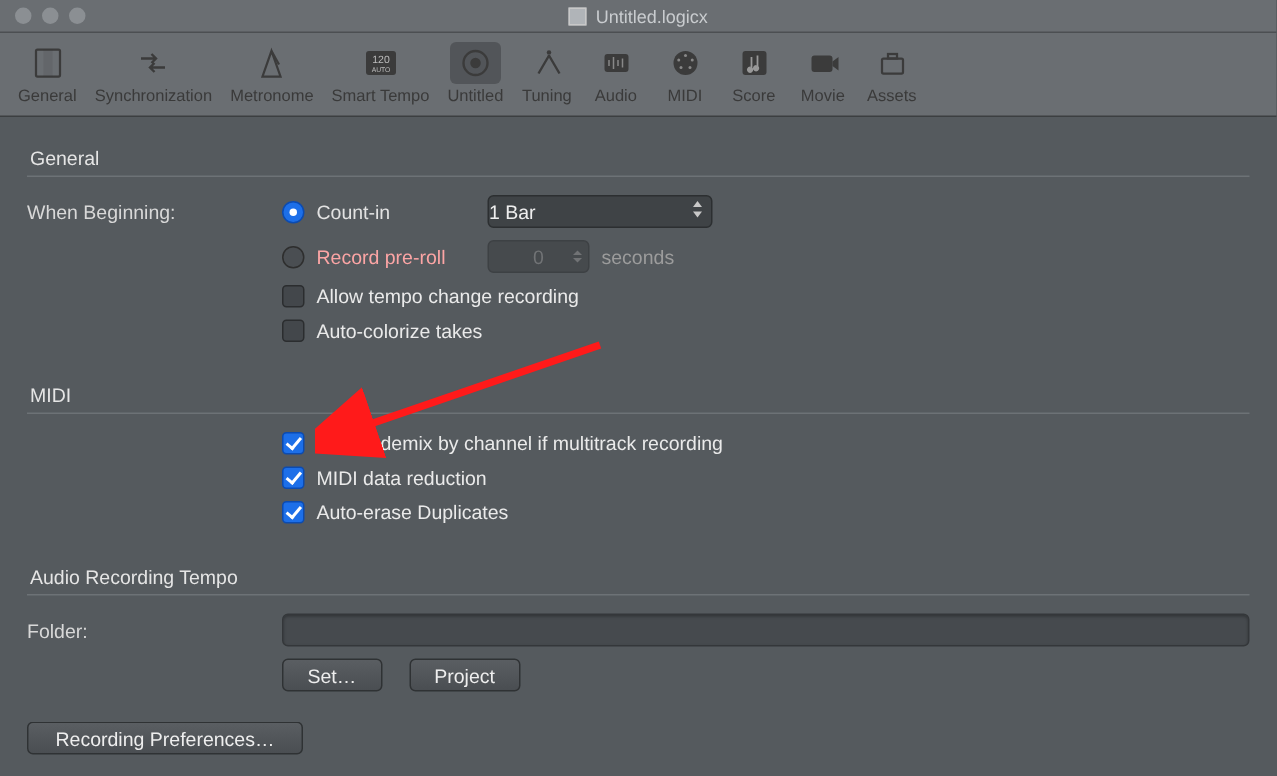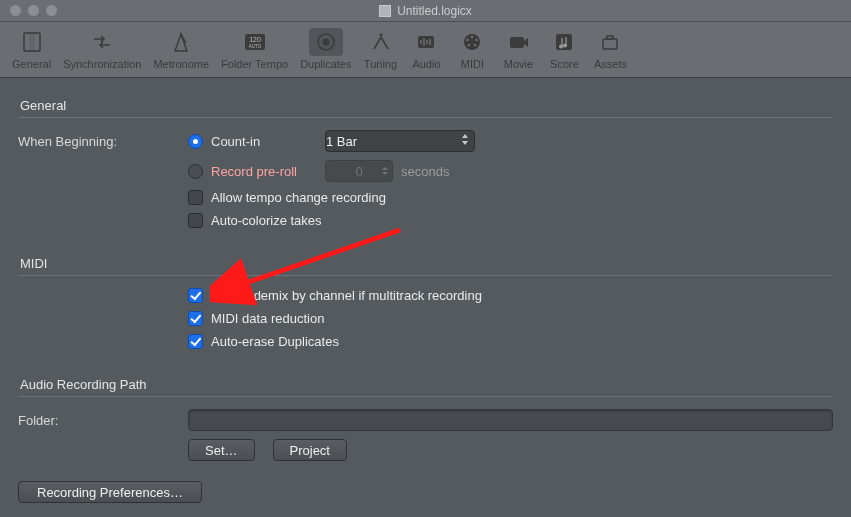--- a/index.html
+++ b/index.html
@@ -256,30 +256,30 @@
       <span>Metronome</span>
     </div>
     <div class="toolbar-item">
       <div class="icon-wrap">
           <svg width="26" height="22">
             <rect x="3" y="3" width="20" height="16" rx="2" fill="#3b3b3b"></rect>
             <text x="13" y="11" font-size="7" fill="#bdbdbd" text-anchor="middle">120</text>
             <text x="13" y="17" font-size="4.5" fill="#bdbdbd" text-anchor="middle">AUTO</text>
           </svg>
         </div>
-      <span>Folder Tempo</span>
+      <span>Smart Tempo</span>
     </div>
     <div class="toolbar-item active">
       <div class="icon-wrap">
           <svg width="22" height="22">
             <circle cx="11" cy="11" r="8" fill="none" stroke="#3b3b3b" stroke-width="1.6"></circle>
             <circle cx="11" cy="11" r="3.5" fill="#3b3b3b"></circle>
           </svg>
         </div>
-      <span>Duplicates</span>
+      <span>Untitled</span>
     </div>
     <div class="toolbar-item">
       <div class="icon-wrap">
           <svg width="22" height="22">
             <path d="M5 18 L12 6 M12 6 L19 18" stroke="#3b3b3b" stroke-width="1.6" fill="none"></path>
             <circle cx="12" cy="4" r="1.5" fill="#3b3b3b"></circle>
           </svg>
         </div>
       <span>Tuning</span>
     </div>
@@ -306,34 +306,34 @@
             <circle cx="15.5" cy="9" r="1" fill="#888"></circle>
             <circle cx="8" cy="14" r="1" fill="#888"></circle>
             <circle cx="14" cy="14" r="1" fill="#888"></circle>
           </svg>
         </div>
       <span>MIDI</span>
     </div>
     <div class="toolbar-item">
       <div class="icon-wrap">
           <svg width="22" height="22">
+            <rect x="3" y="3" width="16" height="16" rx="2" fill="#3b3b3b"></rect>
+            <path d="M9 7 L9 14 M13 6 L13 13 M8 14 a1.5 1.5 0 1 0 0.1 0 M12 13 a1.5 1.5 0 1 0 0.1 0" stroke="#999" stroke-width="1.2" fill="#999"></path>
+          </svg>
+        </div>
+      <span>Score</span>
+    </div>
+    <div class="toolbar-item">
+      <div class="icon-wrap">
+          <svg width="22" height="22">
             <rect x="3" y="6" width="14" height="11" rx="2" fill="#3b3b3b"></rect>
             <path d="M17 10 L21 7 L21 16 L17 13 Z" fill="#3b3b3b"></path>
           </svg>
         </div>
       <span>Movie</span>
-    </div>
-    <div class="toolbar-item">
-      <div class="icon-wrap">
-          <svg width="22" height="22">
-            <rect x="3" y="3" width="16" height="16" rx="2" fill="#3b3b3b"></rect>
-            <path d="M9 7 L9 14 M13 6 L13 13 M8 14 a1.5 1.5 0 1 0 0.1 0 M12 13 a1.5 1.5 0 1 0 0.1 0" stroke="#999" stroke-width="1.2" fill="#999"></path>
-          </svg>
-        </div>
-      <span>Score</span>
     </div>
     <div class="toolbar-item">
       <div class="icon-wrap">
           <svg width="22" height="22">
             <rect x="4" y="8" width="14" height="10" rx="1" fill="none" stroke="#3b3b3b" stroke-width="1.5"></rect>
             <rect x="8" y="5" width="6" height="3" fill="none" stroke="#3b3b3b" stroke-width="1.5"></rect>
           </svg>
         </div>
       <span>Assets</span>
     </div>
@@ -410,21 +410,21 @@
       <div class="row">
         <div class="row-label"></div>
         <div class="row-content">
           <span class="checkbox checked"></span>
           <span class="check-label">Auto-erase Duplicates</span>
         </div>
       </div>
 
     </div>
 
-    <div class="section-title">Audio Recording Path</div>
+    <div class="section-title">Audio Recording Tempo</div>
     <div class="section-body">
 
       <div class="row">
         <div class="row-label">Folder:</div>
         <div class="row-content">
           <div class="text-field" value=""></div>
         </div>
       </div>
 
       <div class="row">

